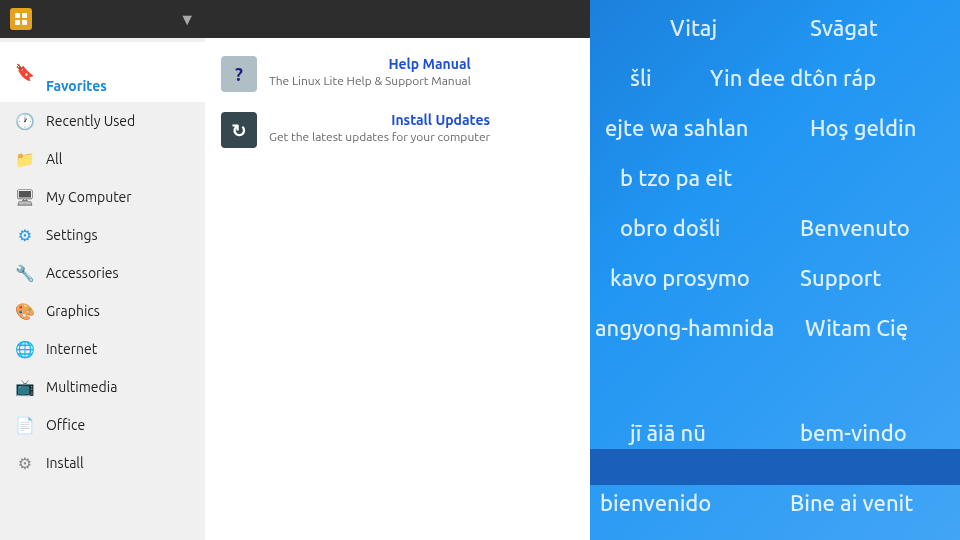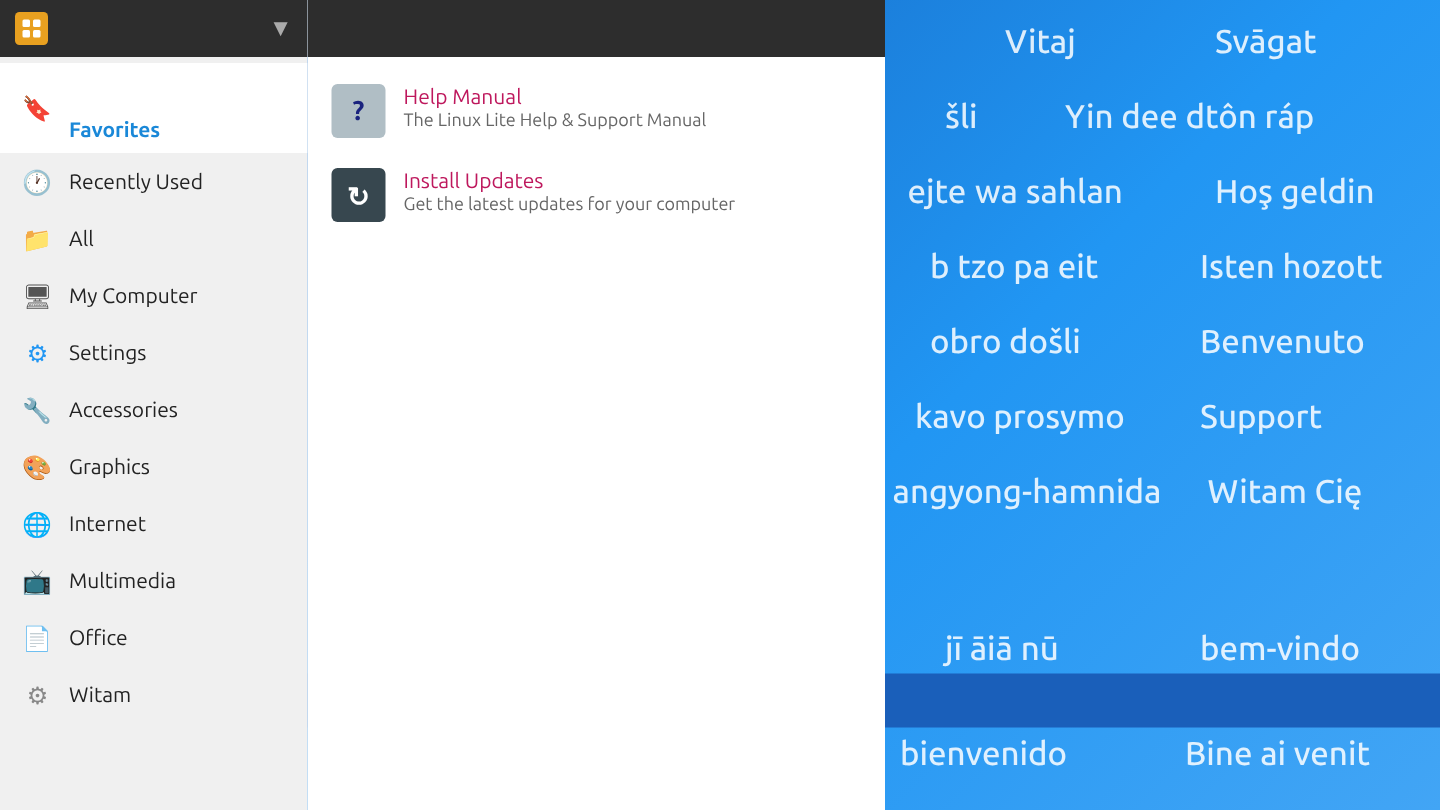--- a/index.html
+++ b/index.html
@@ -186,43 +186,43 @@
       font-size: 20px;
     }
 
     .content-item-text {
       display: flex;
       flex-direction: column;
       gap: 2px;
     }
     .content-item-title {
       font-size: 14px;
-      font-weight: 400;
-      color: #be185d;
+      font-weight: 700;
+      color: #1d4ed8;
+      text-align: right;
     }
     .content-item-desc {
       font-size: 12px;
       color: #666;
     }
   </style>
 </head>
 <body>
 
 <div class="bg-panel"></div>
 
 <div class="welcome-texts" id="welcome-container">
     <span class="welcome-word" style="top: 15px; left: 80px;">Vitaj</span>
     <span class="welcome-word" style="top: 15px; left: 220px;">Svāgat</span>
     <span class="welcome-word" style="top: 65px; left: 40px;">šli</span>
     <span class="welcome-word" style="top: 65px; left: 120px;">Yin dee dtôn ráp</span>
     <span class="welcome-word" style="top: 115px; left: 15px;">ejte</span>
     <span class="welcome-word" style="top: 115px; left: 60px;">wa sahlan</span>
     <span class="welcome-word" style="top: 115px; left: 220px;">Hoş geldin</span>
     <span class="welcome-word" style="top: 165px; left: 30px;">b tzo pa eit</span>
-    <span class="welcome-word" style="top: 165px; left: 210px;">Isten hozott</span>
     <span class="welcome-word" style="top: 215px; left: 30px;">obro došli</span>
     <span class="welcome-word" style="top: 215px; left: 210px;">Benvenuto</span>
     <span class="welcome-word" style="top: 265px; left: 20px;">kavo prosymo</span>
     <span class="welcome-word" style="top: 265px; left: 210px;">Support</span>
     <span class="welcome-word" style="top: 315px; left: 5px;">angyong-hamnida</span>
     <span class="welcome-word" style="top: 315px; left: 215px;">Witam Cię</span>
     <span class="welcome-word" style="top: 420px; left: 40px;">jī āiā nū</span>
     <span class="welcome-word" style="top: 420px; left: 210px;">bem-vindo</span>
     <span class="welcome-word" style="top: 490px; left: 10px;">bienvenido</span>
     <span class="welcome-word" style="top: 490px; left: 200px;">Bine ai venit</span>
@@ -283,21 +283,21 @@
       <div class="nav-item">
         <div class="nav-icon" style="color: rgb(233, 30, 99);">📺</div>
         <span class="nav-label">Multimedia</span>
       </div>
       <div class="nav-item">
         <div class="nav-icon" style="color: rgb(85, 85, 85);">📄</div>
         <span class="nav-label">Office</span>
       </div>
       <div class="nav-item">
         <div class="nav-icon" style="color: rgb(136, 136, 136);">⚙</div>
-        <span class="nav-label">Witam</span>
+        <span class="nav-label">Install</span>
       </div>
     </div>
 </div>
 
 <div class="content-panel">
   <div class="content-title-bar"></div>
   <div class="content-list" id="content-list">
       <div class="content-item">
         <div class="content-item-icon" style="background: rgb(176, 190, 197); color: rgb(26, 35, 126); font-size: 18px; font-weight: bold;">?</div>
         <div class="content-item-text">

